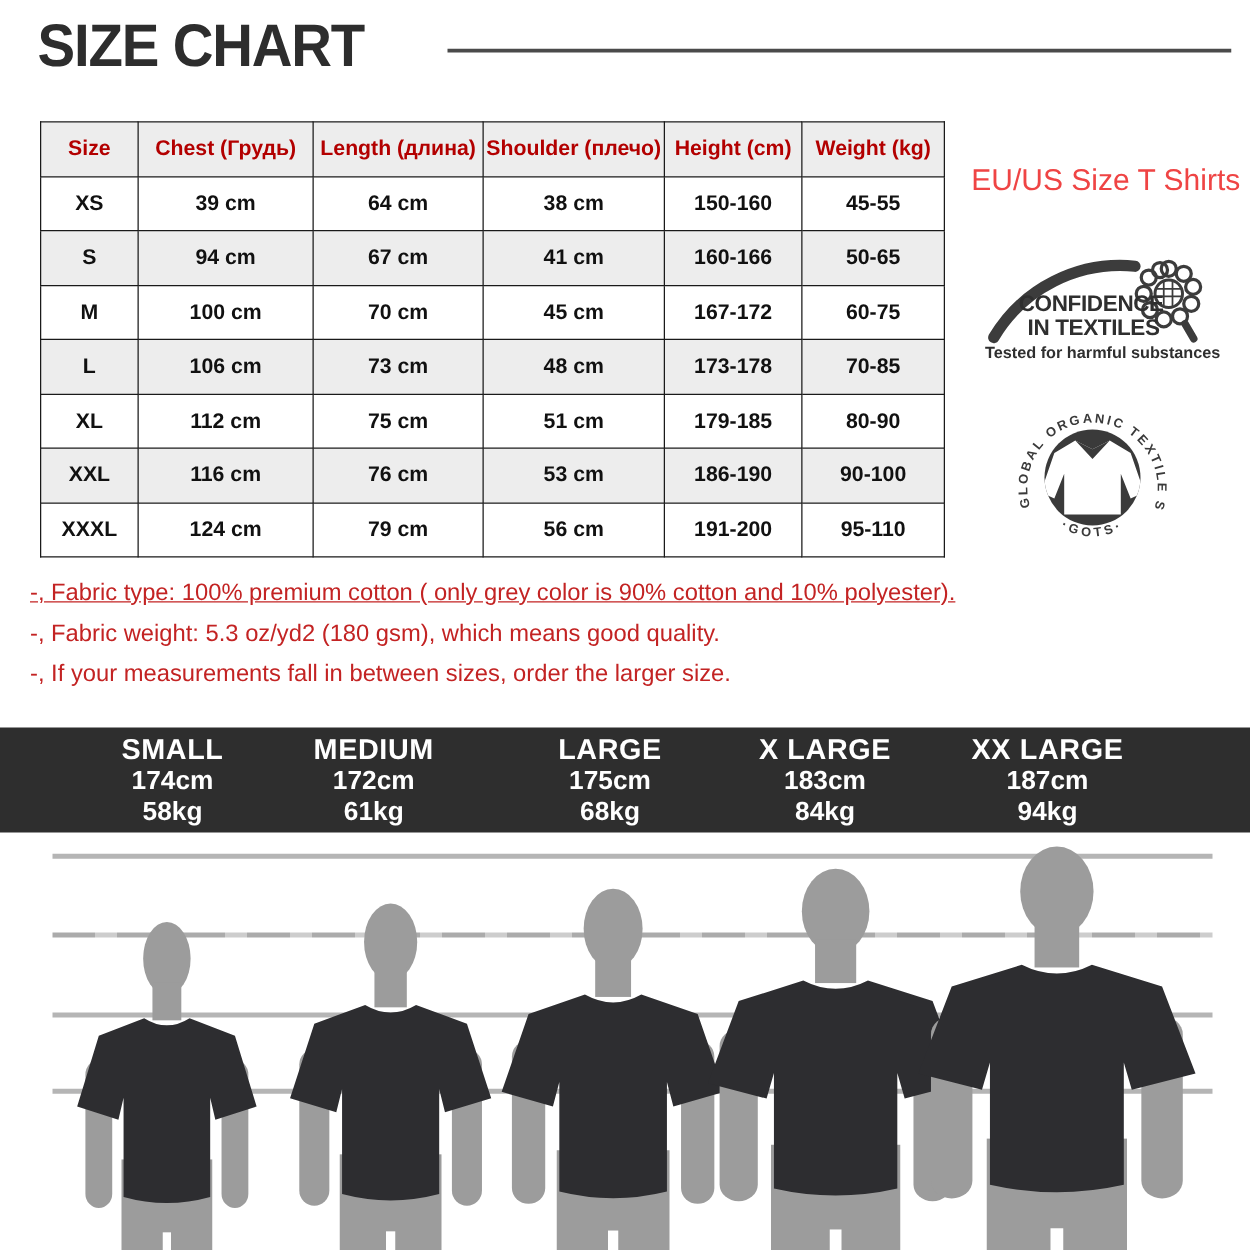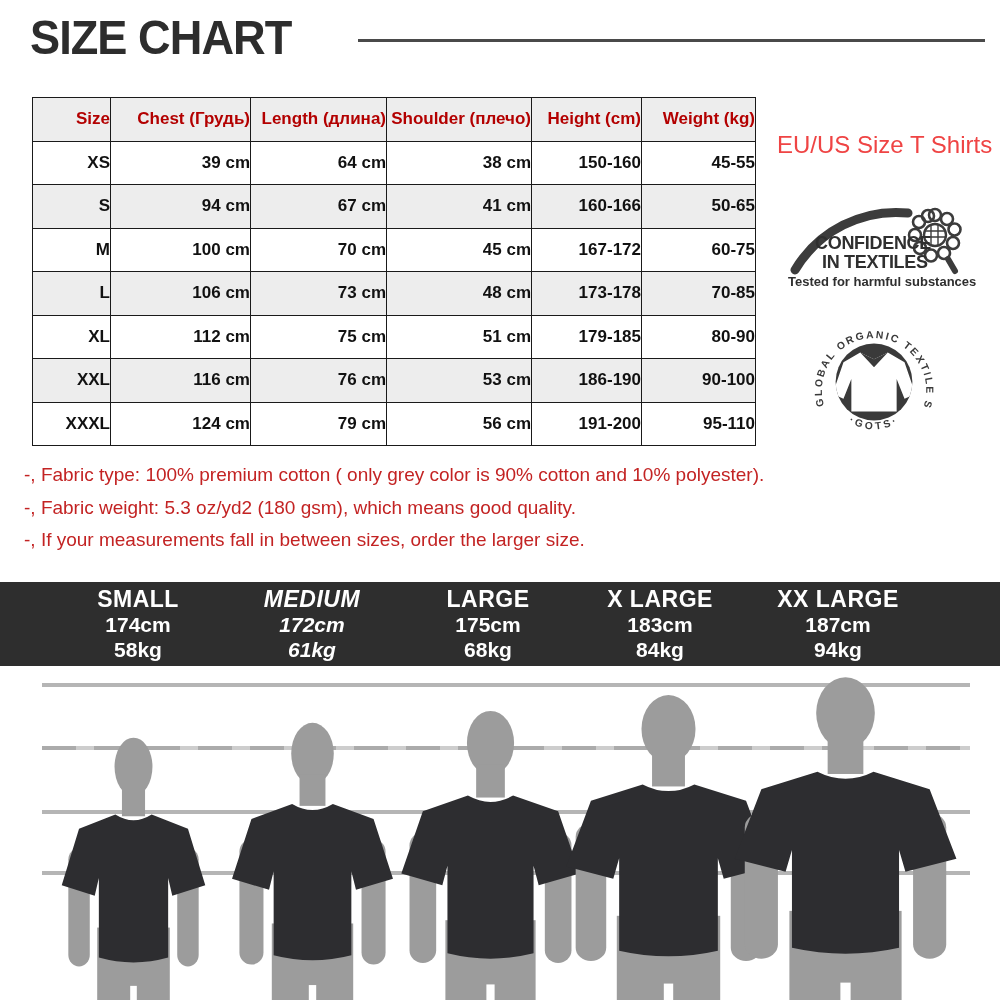--- a/index.html
+++ b/index.html
@@ -7,21 +7,21 @@
          font-family:"Liberation Sans",sans-serif;border-radius:29px;}
 
   
   .title{position:absolute;left:30px;top:10px;font-size:48px;font-weight:900;
          letter-spacing:-1px;color:#2d2d2d;transform:scaleX(.94);transform-origin:left top;
          white-space:nowrap;}
   .title-rule{position:absolute;left:358px;top:39px;width:627px;height:3px;background:#4a4a4a;}
 
   
   table.size-table{position:absolute;left:32px;top:97px;width:723px;border-collapse:collapse;
-         table-layout:fixed;text-align:right;}
+         table-layout:fixed;text-align:center;}
   .size-table th,.size-table td{border:1.5px solid #1a1a1a;height:42.5px;font-weight:bold;
          font-size:17px;color:#111;padding:0;}
   .size-table th{color:#b30000;background:#ededed;}
   .size-table tbody tr:nth-child(even){background:#ededed;}
 
   
   .eu-us{position:absolute;left:777px;top:131px;font-size:24px;color:#ef4444;white-space:nowrap;}
 
   .oeko{position:absolute;left:788px;top:202px;width:200px;height:96px;}
   .oeko svg{position:absolute;left:0;top:0;}
@@ -29,30 +29,30 @@
             letter-spacing:-.3px;white-space:nowrap;}
   .oeko .l2{position:absolute;left:34px;top:50px;font-size:18px;font-weight:bold;color:#2f2f2f;
             letter-spacing:-.3px;white-space:nowrap;}
   .oeko .cap{position:absolute;left:0;top:72px;width:180px;font-size:13px;font-weight:bold;
             color:#2f2f2f;text-align:center;white-space:nowrap;}
 
   .gots{position:absolute;left:810px;top:318px;width:128px;height:128px;}
 
   
   .note{position:absolute;left:24px;font-size:19px;color:#c32323;white-space:nowrap;}
-  .note.n1{top:464px;}
+  .note.n1{top:464px;text-decoration:underline;}
   .note.n2{top:497px;}
   .note.n3{top:529px;}
 
   
   .banner{position:absolute;left:0;top:582px;width:1000px;height:84px;background:#2e2e2e;}
   .size-group{position:absolute;top:5px;width:190px;text-align:center;color:#fff;line-height:25px;}
   .size-group .lbl{font-size:23px;font-weight:bold;letter-spacing:.5px;}
   .size-group .val{font-size:21px;font-weight:bold;}
-  .sg0{left:43px;} .sg1{left:217px;font-style:italic;} .sg2{left:393px;} .sg3{left:565px;} .sg4{left:743px;}
+  .sg0{left:43px;} .sg1{left:204px;} .sg2{left:393px;} .sg3{left:565px;} .sg4{left:743px;}
 
   
   .hline{position:absolute;left:42px;width:928px;height:4px;background:#b5b5b5;}
   .hl0{top:683px;} .hl2{top:810px;} .hl3{top:871px;}
   .hl1{top:746px;background:repeating-linear-gradient(90deg,#ababab 0 34px,#cdcdcd 34px 52px);}
 
   
   .figure{position:absolute;bottom:0;}
   .fig0{left:51px;width:165px;height:265px;}
   .fig1{left:220px;width:185px;height:280px;}

